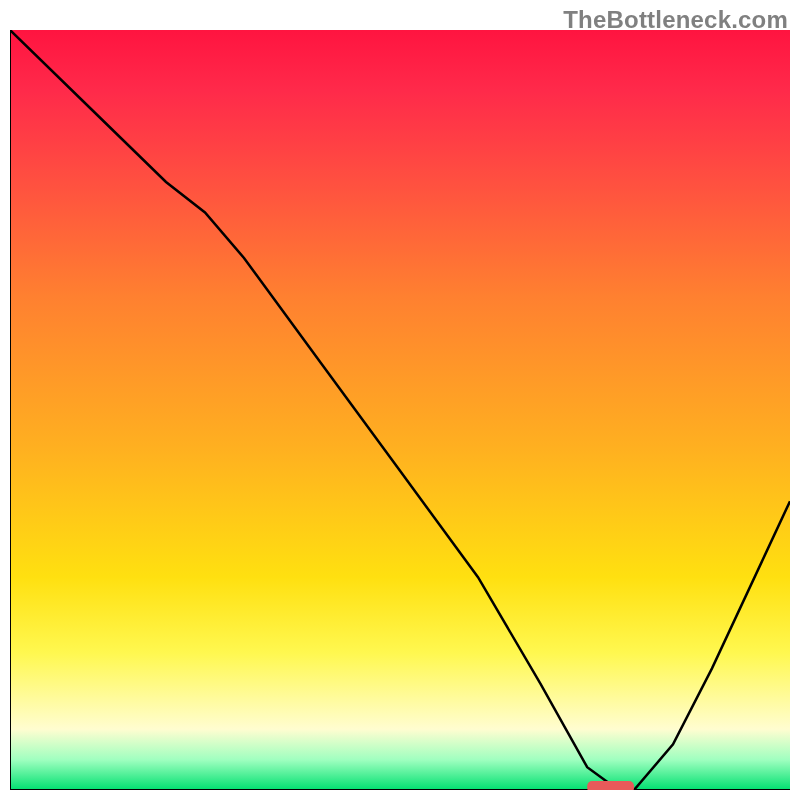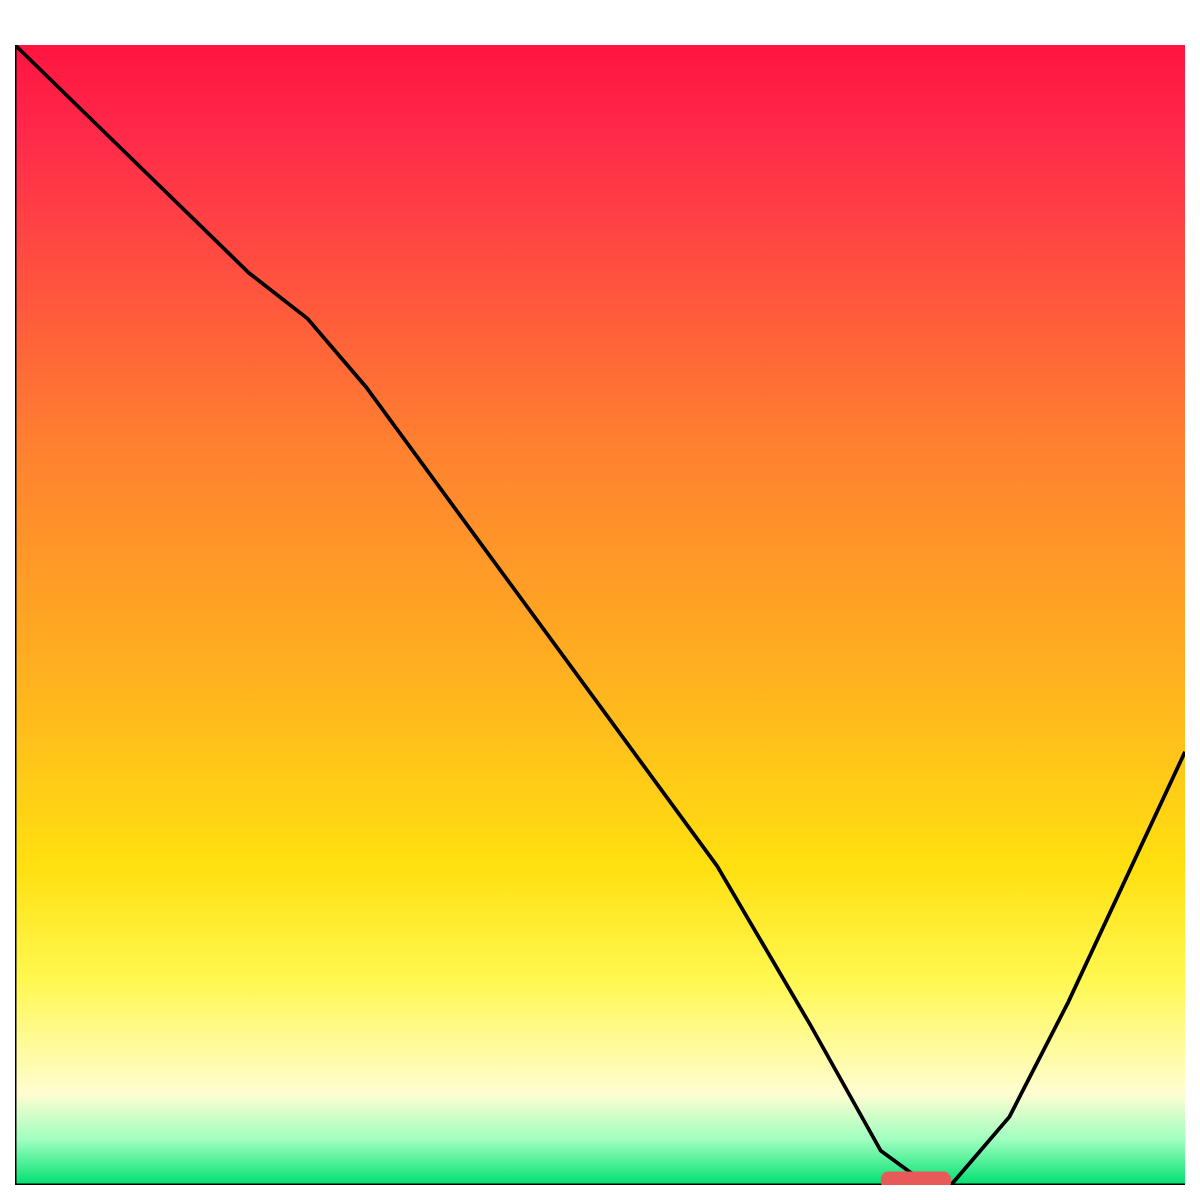--- a/index.html
+++ b/index.html
@@ -60,20 +60,21 @@
   }
   .marker {
     fill: #e85a5a;
     stroke: none;
   }
 </style>
 </head>
 <body>
 
 <div class="chart-container">
+  <div class="watermark">TheBottleneck.com</div>
 
   <div class="plot-area">
     <div class="gradient-bg"></div>
 
     <svg width="780" height="760" viewBox="0 0 780 760" style="position:absolute;inset:0;">
       <g class="axes">
         <line x1="0" y1="0" x2="0" y2="760"></line>
         <line x1="0" y1="760" x2="780" y2="760"></line>
       </g>
 

